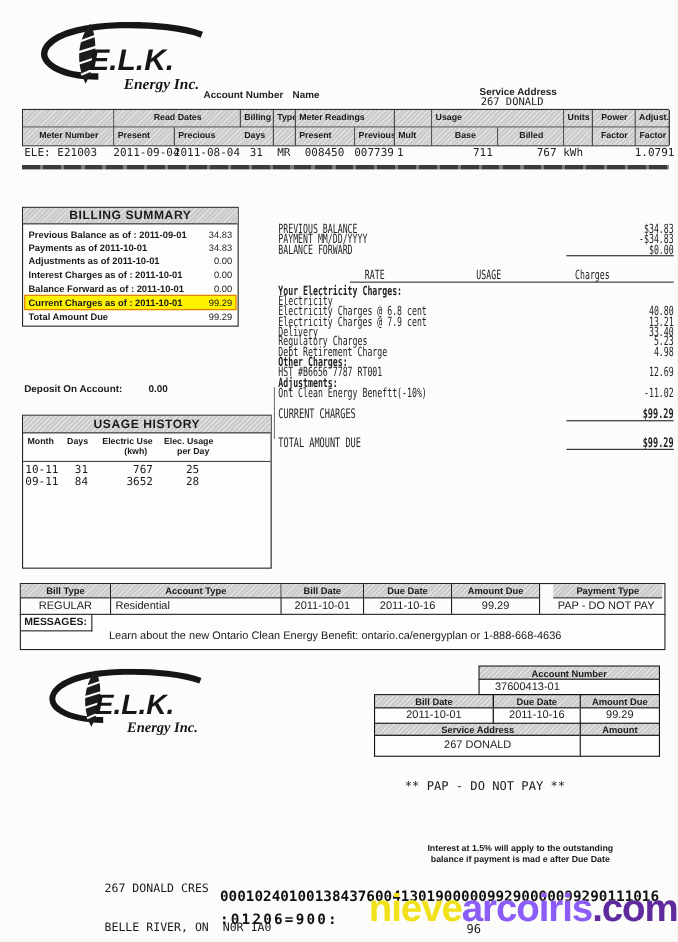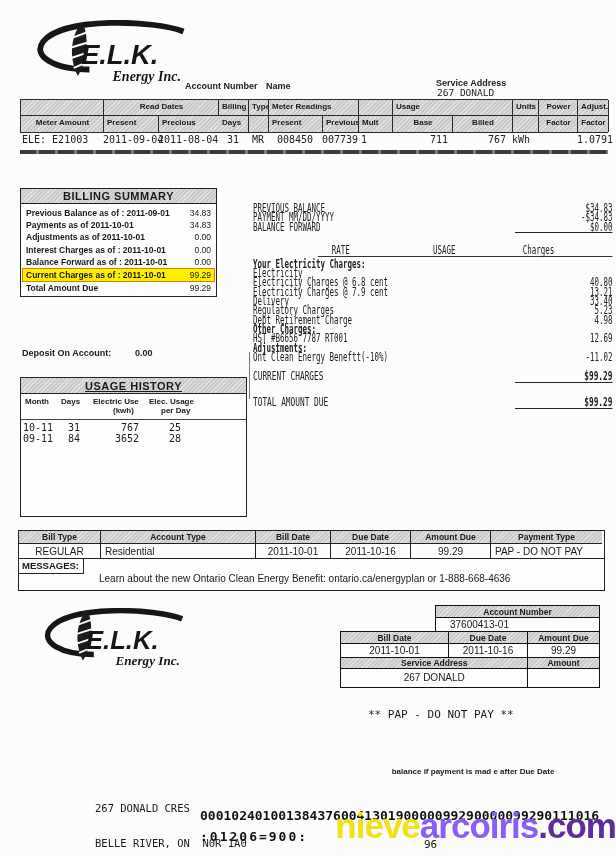--- a/index.html
+++ b/index.html
@@ -40,21 +40,21 @@
   .bsum-row .v { font-weight:normal; }
   .bsum-row.hl { background:#fff200; border:1.5px solid #e8720e; margin:0 -2px; padding:0 3px; }
 
   
   .deposit { position:absolute; left:22px; top:348px; font-size:9px; font-weight:bold; }
   .deposit .v { position:absolute; left:113px; top:0; }
 
   
   .uhist { position:absolute; left:20px; top:377px; width:227px; height:140px; border:1.5px solid #222; background:#fdfdfc; }
   .uhist-title { height:16px; font-size:11px; font-weight:bold; text-align:center; letter-spacing:.5px;
-                 border-bottom:1.5px solid #222; line-height:16px;text-decoration:underline; }
+                 border-bottom:1.5px solid #222; line-height:16px; }
   .uhist-head { position:relative; height:26px; border-bottom:1px solid #444; font-size:8px; font-weight:bold; }
   .uhist-head span { position:absolute; white-space:nowrap; }
   .uhist-rows { padding-top:2px; font-family:"DejaVu Sans Mono", monospace; font-size:10px; }
   .uhist-row { display:grid; grid-template-columns:36px 34px 62px 70px; line-height:11px; }
   .uhist-row .c0 { padding-left:2px; }
   .uhist-row .c1 { text-align:center; }
   .uhist-row .c2 { text-align:right; padding-right:14px; }
   .uhist-row .c3 { padding-left:16px; }
 
   
@@ -71,21 +71,21 @@
   .totrow { display:flex; justify-content:space-between; line-height:11px; white-space:pre; font-size:12px; }
   .totrow .amt { width:150px; text-align:right; border-bottom:1.4px solid #222; font-weight:bold; }
   .vtick { position:absolute; left:249px; top:352px; width:1px; height:47px; background:#777; }
 
   
   .binfo { position:absolute; left:18px; top:530px; width:587px; border:1.5px solid #222;
            display:grid; grid-template-columns:82px 155px 75px 80px 80px 111px; }
   .binfo .hc { border-right:1px solid #222; border-bottom:1.5px solid #222; font-size:8.5px; font-weight:bold;
                text-align:center; height:13px; line-height:13px; }
   .binfo .dc { border-right:1px solid #222; font-size:10px; height:15px; line-height:15px; padding:0 4px; white-space:nowrap; }
-  .binfo .hc:nth-child(6n), .binfo .dc:nth-child(6n) { border-right:none; }
+  .binfo .hc:nth-child(6n), .binfo .dc:nth-child(6n) { border-right:none;margin-left:12px; }
   .tc { text-align:center; }
 
   
   .msgs { position:absolute; left:18px; top:558px; width:587px; height:33px; border:1.5px solid #222; background:#fdfdfc; }
   .msgs-label { position:absolute; left:0; top:0; font-size:9.5px; font-weight:bold; border:1px solid #222;
                 border-top:none; border-left:none; padding:1px 4px 2px 3px; }
   .msgs-text { position:absolute; left:80px; top:14px; font-size:10px; }
 
   
   .stub-cell { position:absolute; border:1.5px solid #111; font-size:8.5px; font-weight:bold;
@@ -133,21 +133,21 @@
     <div class="cell hatch tc" style="grid-column:span 2;">Read Dates</div>
     <div class="cell hatch">Billing</div>
     <div class="cell hatch">Type</div>
     <div class="cell hatch" style="grid-column:span 2;">Meter Readings</div>
     <div class="cell hatch"></div>
     <div class="cell hatch" style="grid-column:span 2;">Usage</div>
     <div class="cell hatch">Units</div>
     <div class="cell hatch tc">Power</div>
     <div class="cell hatch tc">Adjust.</div>
 
-    <div class="cell hatch r2 tc">Meter Amount</div>
+    <div class="cell hatch r2 tc">Meter Number</div>
     <div class="cell hatch r2">Present</div>
     <div class="cell hatch r2">Precious</div>
     <div class="cell hatch r2">Days</div>
     <div class="cell hatch r2"></div>
     <div class="cell hatch r2">Present</div>
     <div class="cell hatch r2">Previous</div>
     <div class="cell hatch r2">Mult</div>
     <div class="cell hatch r2 tc">Base</div>
     <div class="cell hatch r2 tc">Billed</div>
     <div class="cell hatch r2"></div>
@@ -357,20 +357,21 @@
 
   <div class="stub-cell hatch" style="left:340px; top:657px; width:188.5px; height:12px; line-height:11px;">Service Address</div>
   <div class="stub-cell hatch" style="left:527px; top:657px; width:73px; height:12px; line-height:11px;">Amount Enclosed</div>
 
   <div class="stub-val tc" style="left:340px; top:667.5px; width:188.5px; height:20px; line-height:17px; text-align:center;">267 DONALD</div>
   <div class="stub-val" style="left:527px; top:667.5px; width:73px; height:20px;"></div>
 
   <div class="pap">**  PAP - DO NOT PAY  **</div>
 
   <div class="interest">
+    <div>Interest at 1.5% will apply to the outstanding</div>
     <div>balance if payment is mad e after Due Date</div>
   </div>
 
   <div class="mailaddr">
     <div>267 DONALD CRES</div>
     <div>BELLE RIVER, ON  N0R 1A0</div>
   </div>
 
   <div class="ocrline">000102401001384376004130190000099290000099290111016</div>
   <div class="micr">:01206=900:</div>

